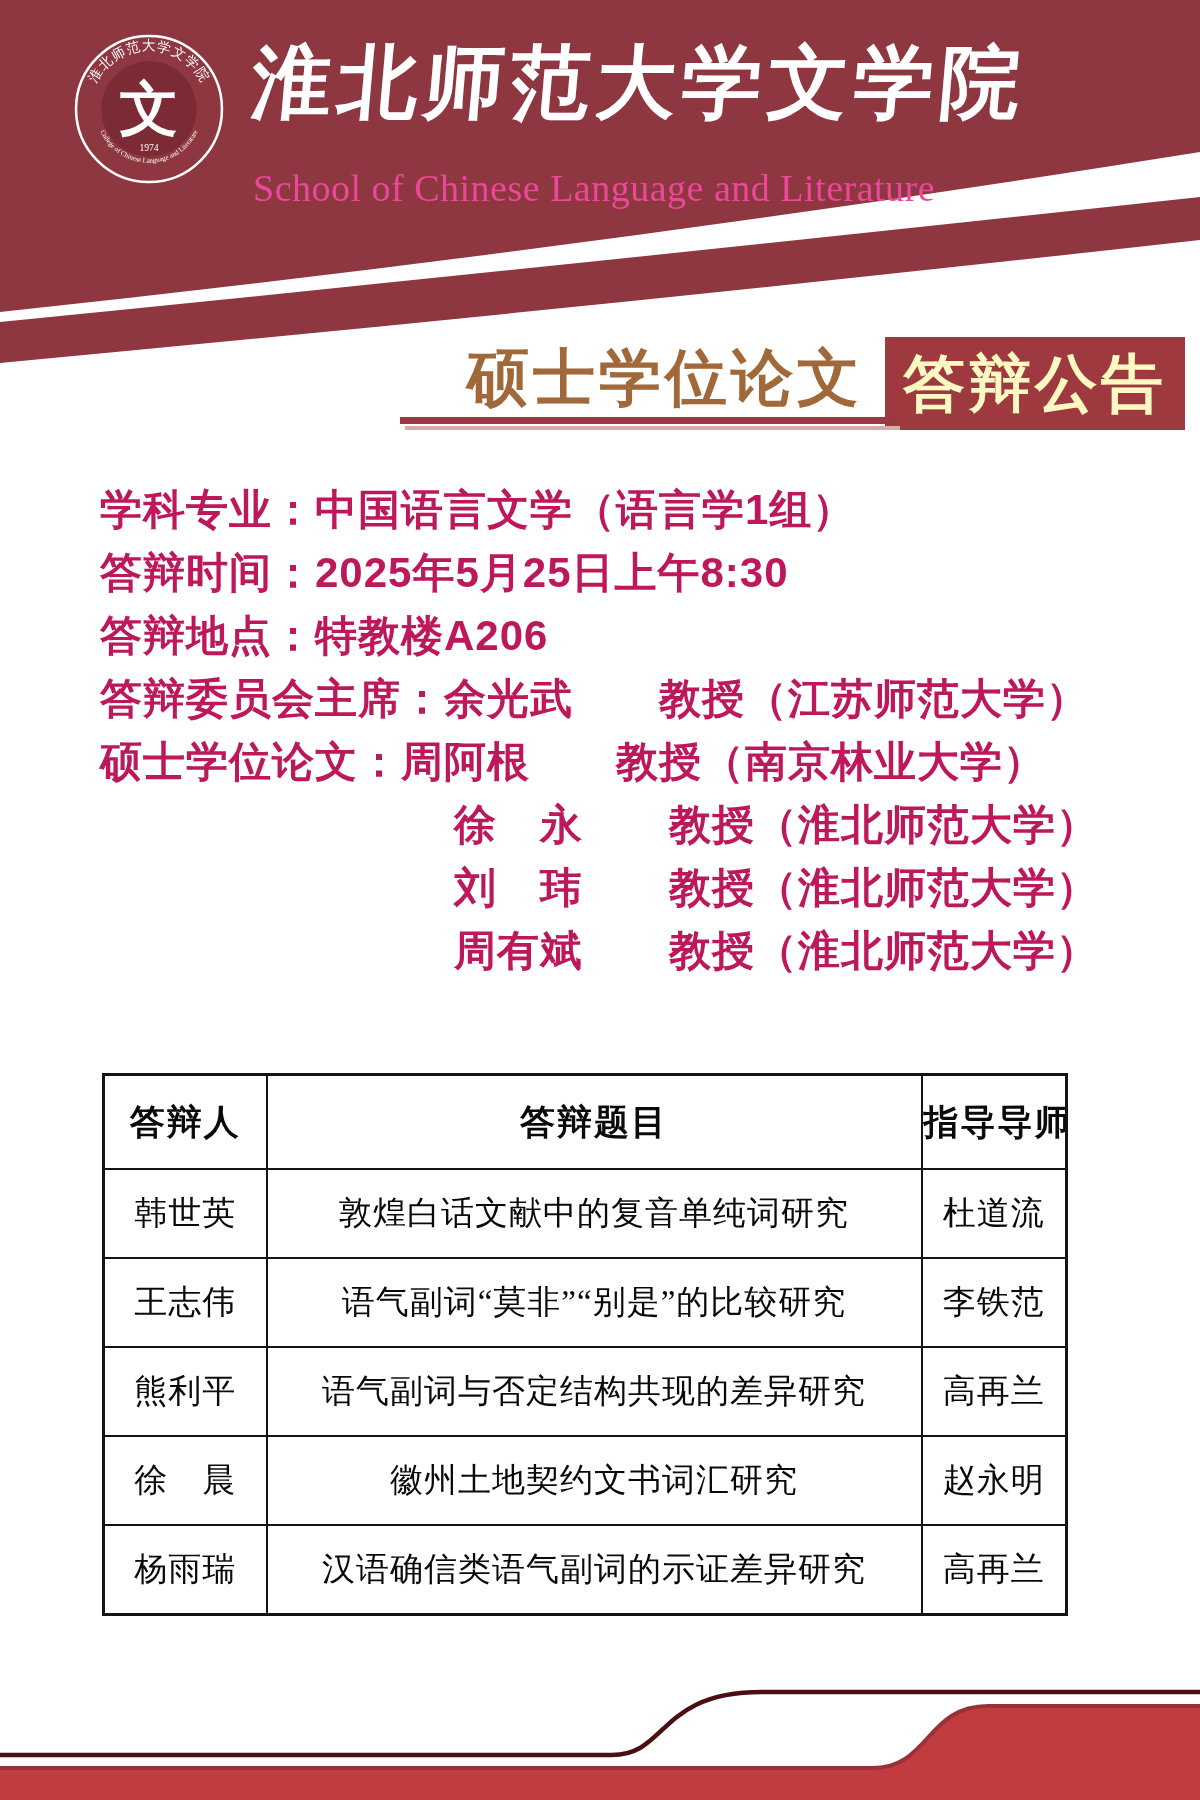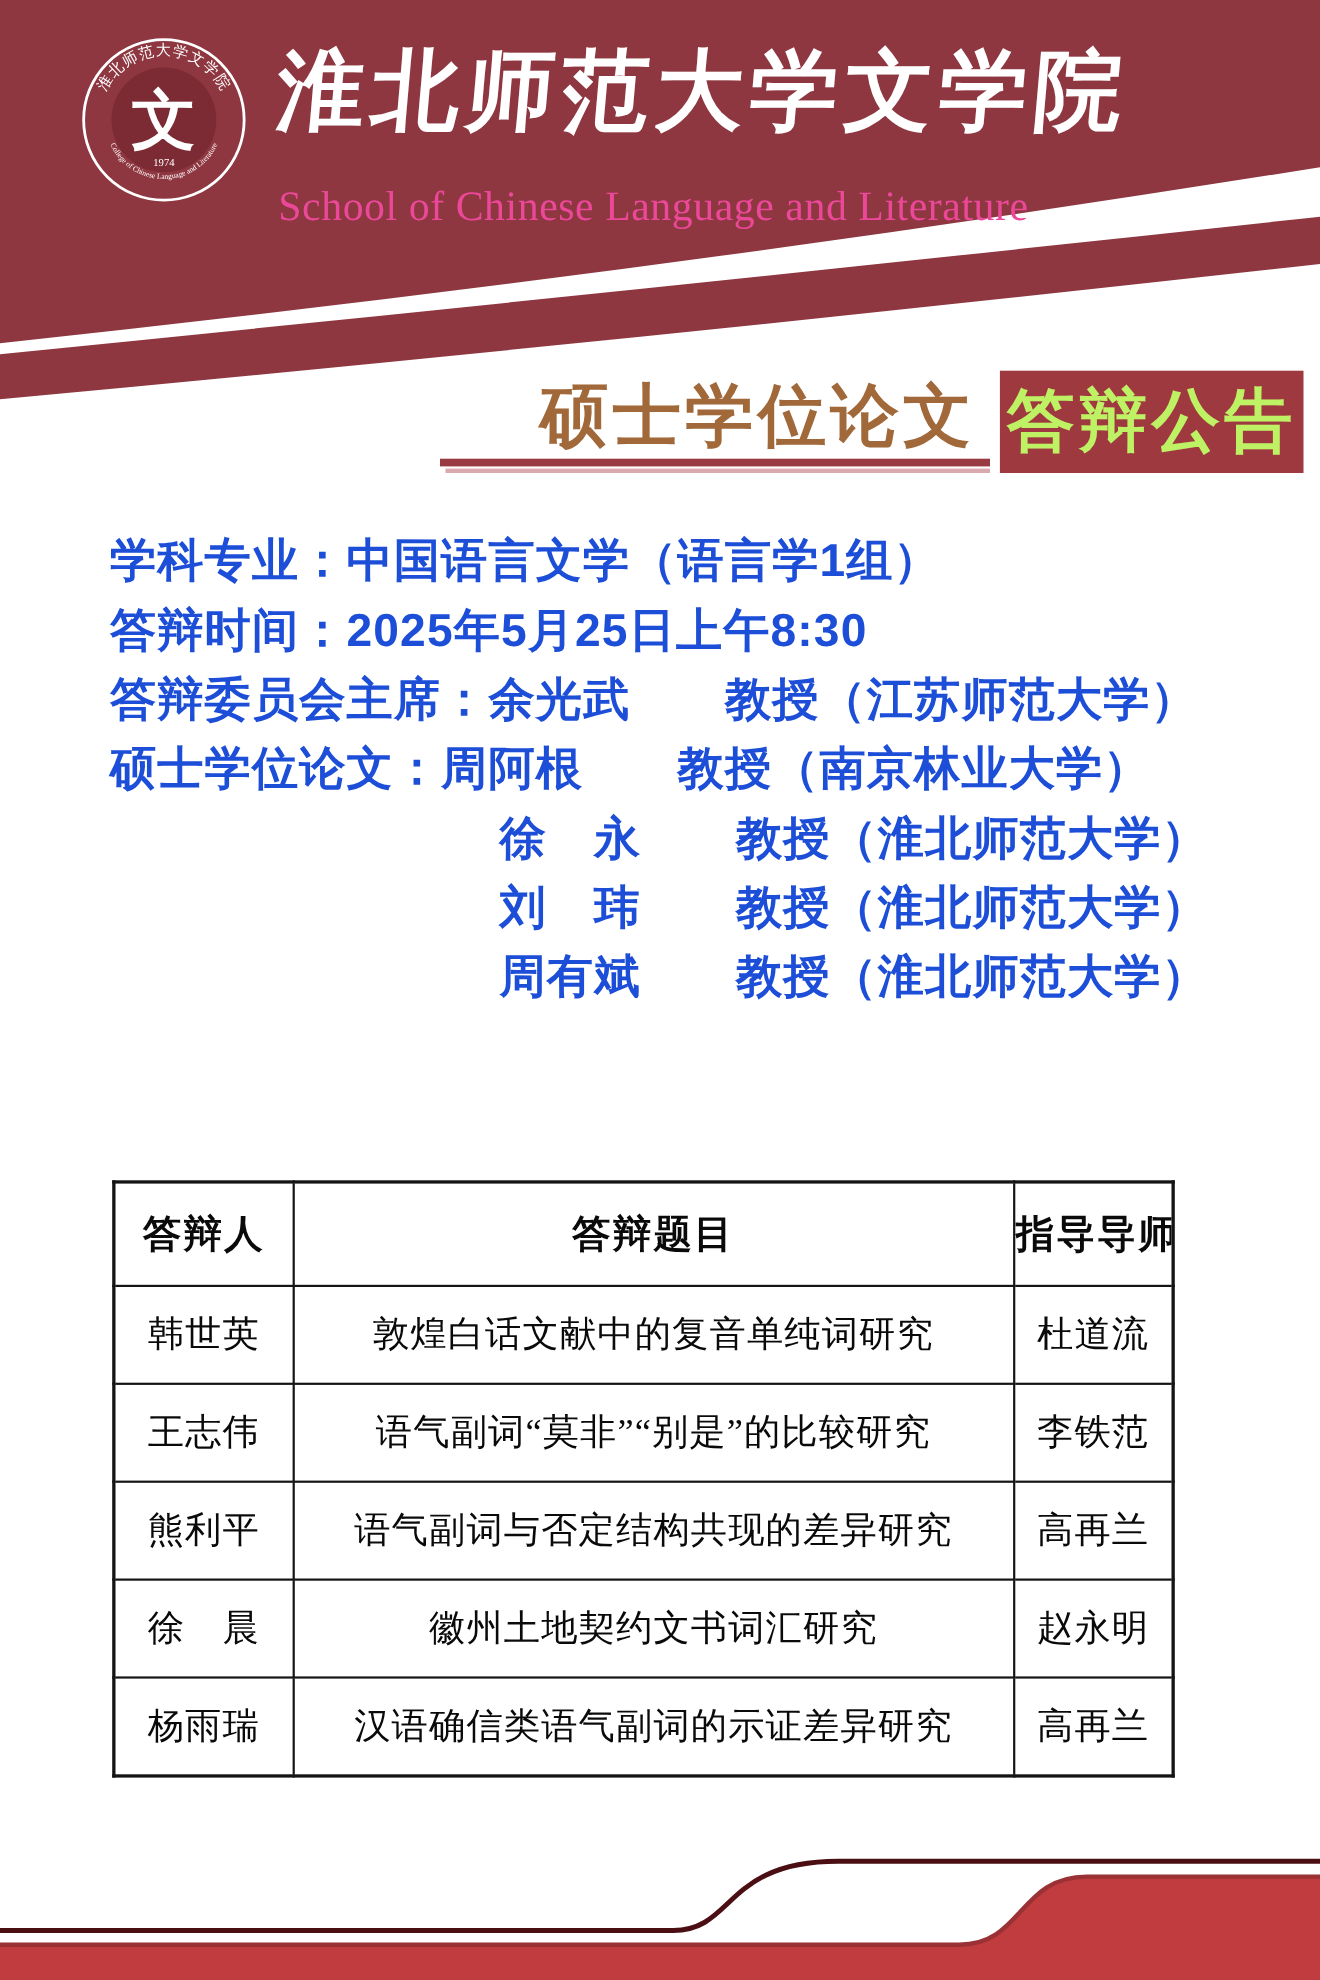--- a/index.html
+++ b/index.html
@@ -24,30 +24,30 @@
   
   .title-row {
     position:absolute; top:337px; left:0; right:15px; height:93px;
     display:flex; justify-content:flex-end; align-items:flex-end;
   }
   .title-prefix {
     color:#a1693a; font-size:62px; font-weight:bold; letter-spacing:4px;
     white-space:nowrap; padding-bottom:10px; margin-right:22px;
   }
   .title-badge {
-    background:#9e393f; color:#bef264; font-size:62px; font-weight:bold;
-    letter-spacing:4px; line-height:93px; padding:0 6px; white-space:nowrap;
+    background:#9e393f; color:#fef9c3; font-size:62px; font-weight:bold;
+    letter-spacing:4px; line-height:93px; padding:0 18px; white-space:nowrap;
   }
   .title-underline-dark { position:absolute; left:400px; top:417px; width:500px; height:7px; background:#993a43; }
   .title-underline-light { position:absolute; left:405px; top:426px; width:495px; height:4px; background:#d9a9ad; }
   
   .info-block { position:absolute; left:100px; top:478px; width:1010px; }
   .info-line {
     height:63px; line-height:63px; font-size:42px; font-weight:700;
-    color:#1d4ed8; letter-spacing:1px; white-space:nowrap;
+    color:#be185d; letter-spacing:1px; white-space:nowrap;
   }
   .info-line.indent { padding-left:354px; }
   
   .defense-table {
     position:absolute; left:102px; top:1073px; width:963px;
     border-collapse:collapse; table-layout:fixed;
     font-family:"Liberation Serif", serif; color:#0a0a0a;border-radius:15px;
   }
   .defense-table col.c1 { width:163px; }
   .defense-table col.c2 { width:655px; }
@@ -97,20 +97,21 @@
   <div class="title-row">
     <span class="title-prefix">硕士学位论文</span>
     <span class="title-badge">答辩公告</span>
   </div>
   <div class="title-underline-dark"></div>
   <div class="title-underline-light"></div>
 
   <div class="info-block">
     <div class="info-line">学科专业：中国语言文学（语言学1组）</div>
     <div class="info-line">答辩时间：2025年5月25日上午8:30</div>
+    <div class="info-line">答辩地点：特教楼A206</div>
     <div class="info-line">答辩委员会主席：余光武　　教授（江苏师范大学）</div>
     <div class="info-line">硕士学位论文：周阿根　　教授（南京林业大学）</div>
     <div class="info-line indent">徐　永　　教授（淮北师范大学）</div>
     <div class="info-line indent">刘　玮　　教授（淮北师范大学）</div>
     <div class="info-line indent">周有斌　　教授（淮北师范大学）</div>
   </div>
 
   <table class="defense-table">
     <colgroup>
         <col class="c1">

